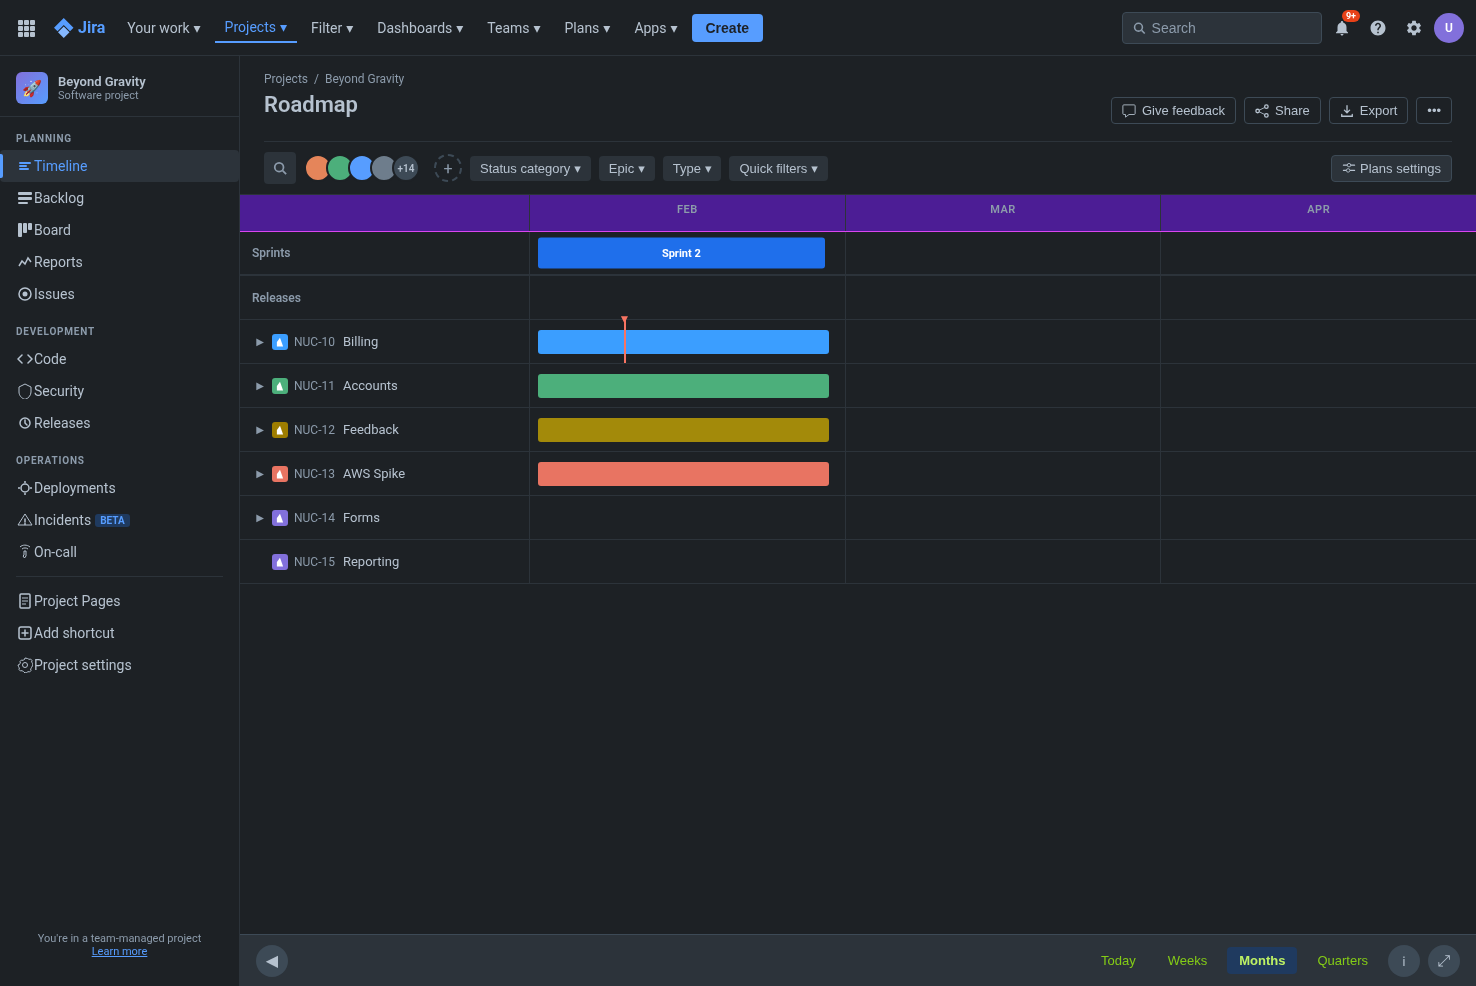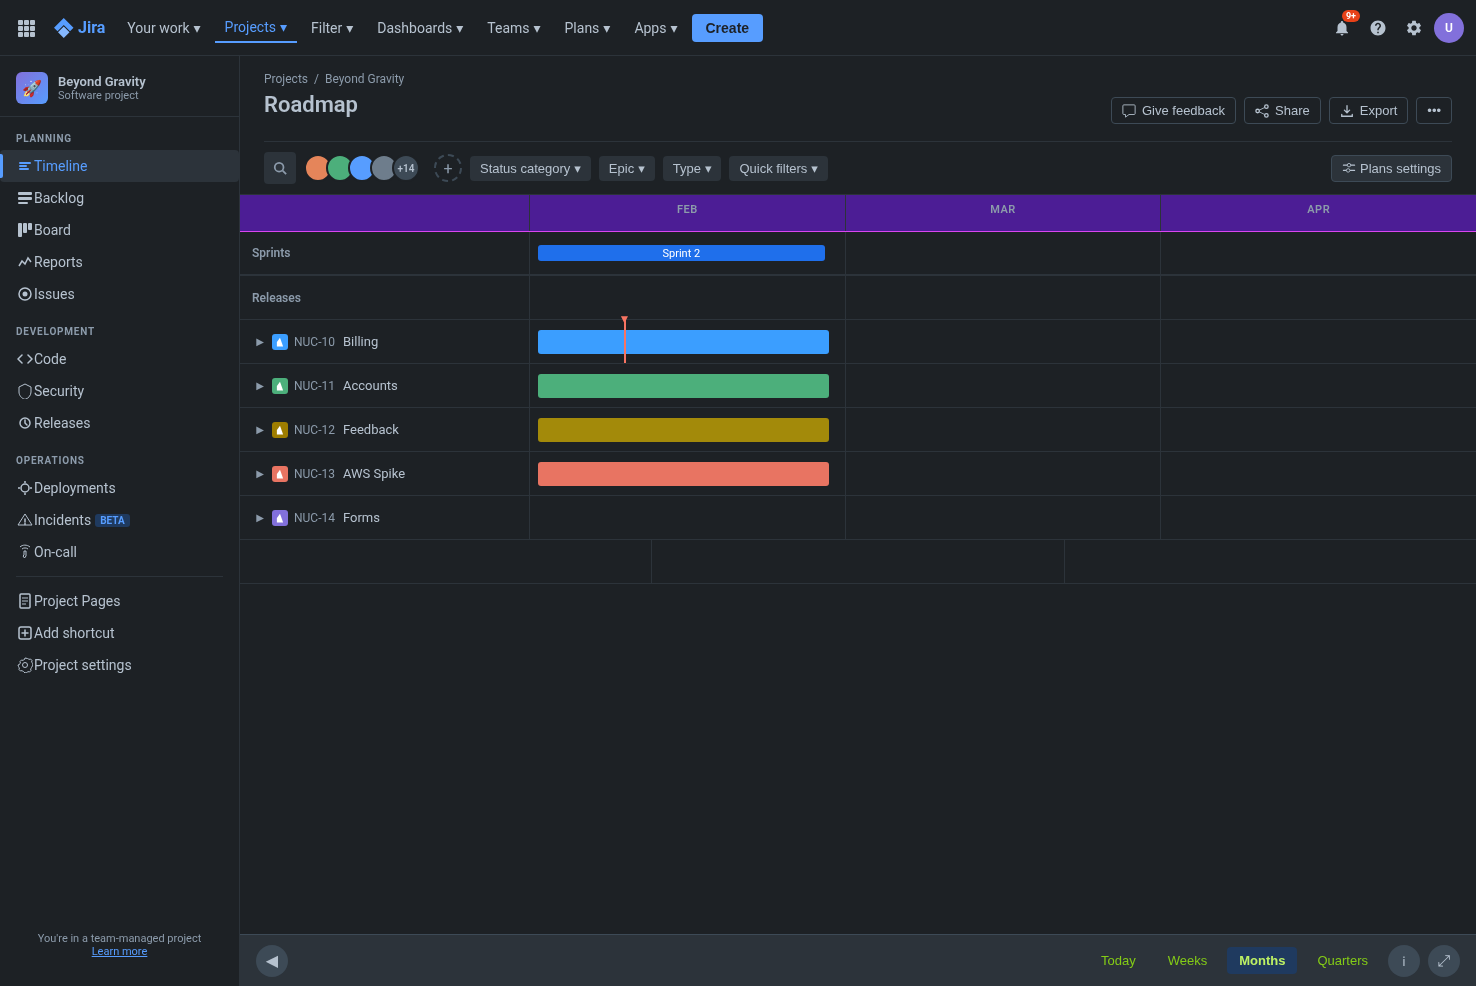--- a/index.html
+++ b/index.html
@@ -317,26 +317,26 @@
     .gantt-bar {
       position: absolute;
       height: 24px;
       border-radius: 3px;
       top: 50%; transform: translateY(-50%);
       cursor: pointer;
     }
 
     .sprint-bar {
       position: absolute;
-      height: 16px;
+      height: 31px;
       border-radius: 3px;
       top: 50%; transform: translateY(-50%);
       background: #1f6feb;
       display: flex; align-items: center; justify-content: center;
-      font-size: 11px; font-weight: 400; color: white;
+      font-size: 11px; font-weight: 700; color: white;
       cursor: pointer;
     }
 
     
     .today-line {
       position: absolute;
       top: 0; bottom: 0;
       width: 2px;
       background: #f87462;
       pointer-events: none;
@@ -429,20 +429,27 @@
   <div class="nav-item">
     <span>Plans</span>
     <span>▾</span>
   </div>
   <div class="nav-item">
     <span>Apps</span>
     <span>▾</span>
   </div>
   <button class="create-btn">Create</button>
   <div class="nav-spacer"></div>
+  <div class="search-bar">
+    <svg width="14" height="14" viewBox="0 0 16 16" fill="#8c9bab">
+      <circle cx="7" cy="7" r="5" stroke="#8c9bab" stroke-width="2" fill="none"></circle>
+      <line x1="11" y1="11" x2="15" y2="15" stroke="#8c9bab" stroke-width="2"></line>
+    </svg>
+    <input type="text" placeholder="Search" style="">
+  </div>
   <div class="nav-icon-btn">
     <svg width="18" height="18" viewBox="0 0 24 24" fill="#b6c2cf">
       <path d="M12 22c1.1 0 2-.9 2-2h-4c0 1.1.9 2 2 2zm6-6V11c0-3.07-1.64-5.64-4.5-6.32V4c0-.83-.67-1.5-1.5-1.5s-1.5.67-1.5 1.5v.68C7.63 5.36 6 7.92 6 11v5l-2 2v1h16v-1l-2-2z"></path>
     </svg>
     <span class="badge">9+</span>
   </div>
   <div class="nav-icon-btn">
     <svg width="18" height="18" viewBox="0 0 24 24" fill="#b6c2cf">
       <path d="M12 2C6.48 2 2 6.48 2 12s4.48 10 10 10 10-4.48 10-10S17.52 2 12 2zm1 17h-2v-2h2v2zm2.07-7.75l-.9.92C13.45 12.9 13 13.5 13 15h-2v-.5c0-1.1.45-2.1 1.17-2.83l1.24-1.26c.37-.36.59-.86.59-1.41 0-1.1-.9-2-2-2s-2 .9-2 2H8c0-2.21 1.79-4 4-4s4 1.79 4 4c0 .88-.36 1.68-.93 2.25z"></path>
     </svg>
@@ -830,20 +837,30 @@
               <span class="issue-name">Forms</span>
             </div>
             <div class="row-content" style="position:relative;">
               <div class="row-cell"></div>
               <div class="row-cell"></div>
               <div class="row-cell"></div>
             </div>
           </div>
 
           <div class="roadmap-row">
+            <div class="row-label">
+              <div style="width:16px; flex-shrink:0; margin-right:4px;"></div>
+              <div class="epic-icon" style="background:#8270db;">
+                <svg width="10" height="10" viewBox="0 0 16 16" fill="white">
+                    <path d="M3 8l5-7 5 14H3V8z"></path>
+                  </svg>
+              </div>
+              <span class="issue-id">NUC-15</span>
+              <span class="issue-name">Reporting</span>
+            </div>
             <div class="row-content" style="position:relative;">
               <div class="row-cell"></div>
               <div class="row-cell"></div>
               <div class="row-cell"></div>
             </div>
           </div>
 
         </div>
       </div>
     </div>

